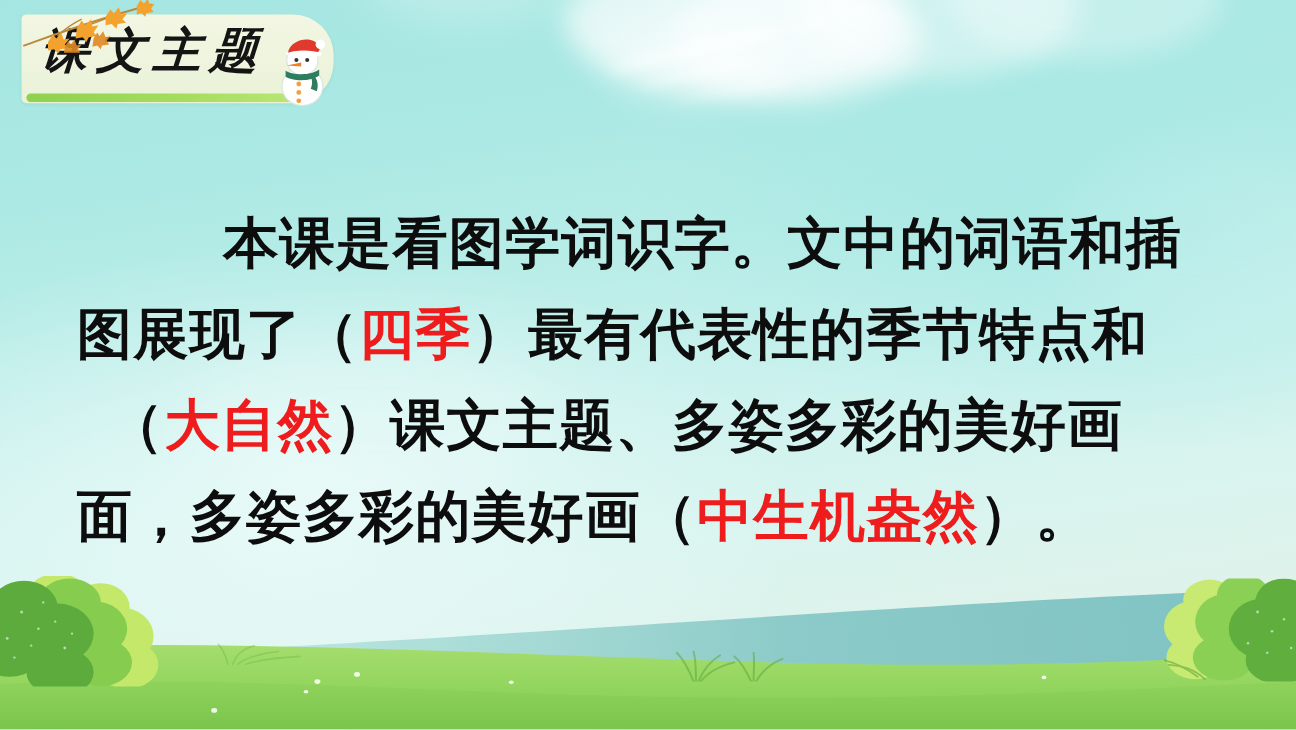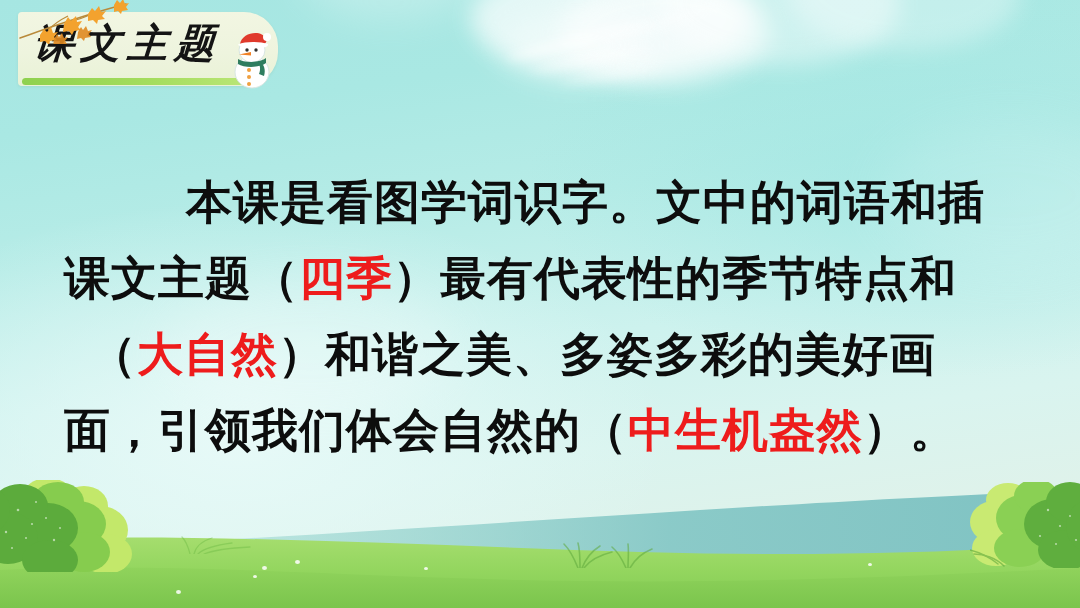--- a/index.html
+++ b/index.html
@@ -178,27 +178,27 @@
     <circle cx="23" cy="46" r="2" fill="#f0a040"></circle>
     <circle cx="23" cy="53" r="2" fill="#f0a040"></circle>
     <circle cx="23" cy="60" r="2" fill="#f0a040"></circle>
   </svg>
 
   <div class="text-block">
     <span class="ln l1">
       <span>本课是看图学词识字。文中的词语和插</span>
     </span>
     <span class="ln l2">
-      <span>课文主题（</span><span class="hl">四季</span><span>）最有代表性的季节特点和</span>
+      <span>图展现了（</span><span class="hl">四季</span><span>）最有代表性的季节特点和</span>
     </span>
     <span class="ln l3">
-      <span>（</span><span class="hl">大自然</span><span>）和谐之美、多姿多彩的美好画</span>
+      <span>（</span><span class="hl">大自然</span><span>）课文主题、多姿多彩的美好画</span>
     </span>
     <span class="ln l4">
-      <span>面，引领我们体会自然的（</span><span class="hl">中生机盎然</span><span>）。</span>
+      <span>面，多姿多彩的美好画（</span><span class="hl">中生机盎然</span><span>）。</span>
     </span>
   </div>
 
   <svg class="hill" viewBox="0 0 1080 120" preserveAspectRatio="none">
     <defs>
       <linearGradient id="hillg" x1="0" y1="0" x2="1" y2="0">
         <stop offset="0%" stop-color="#a9dfd0" stop-opacity="0"></stop>
         <stop offset="25%" stop-color="#93d3cc" stop-opacity=".55"></stop>
         <stop offset="62%" stop-color="#7cc3c2" stop-opacity=".85"></stop>
         <stop offset="100%" stop-color="#74bdbe" stop-opacity=".9"></stop>

